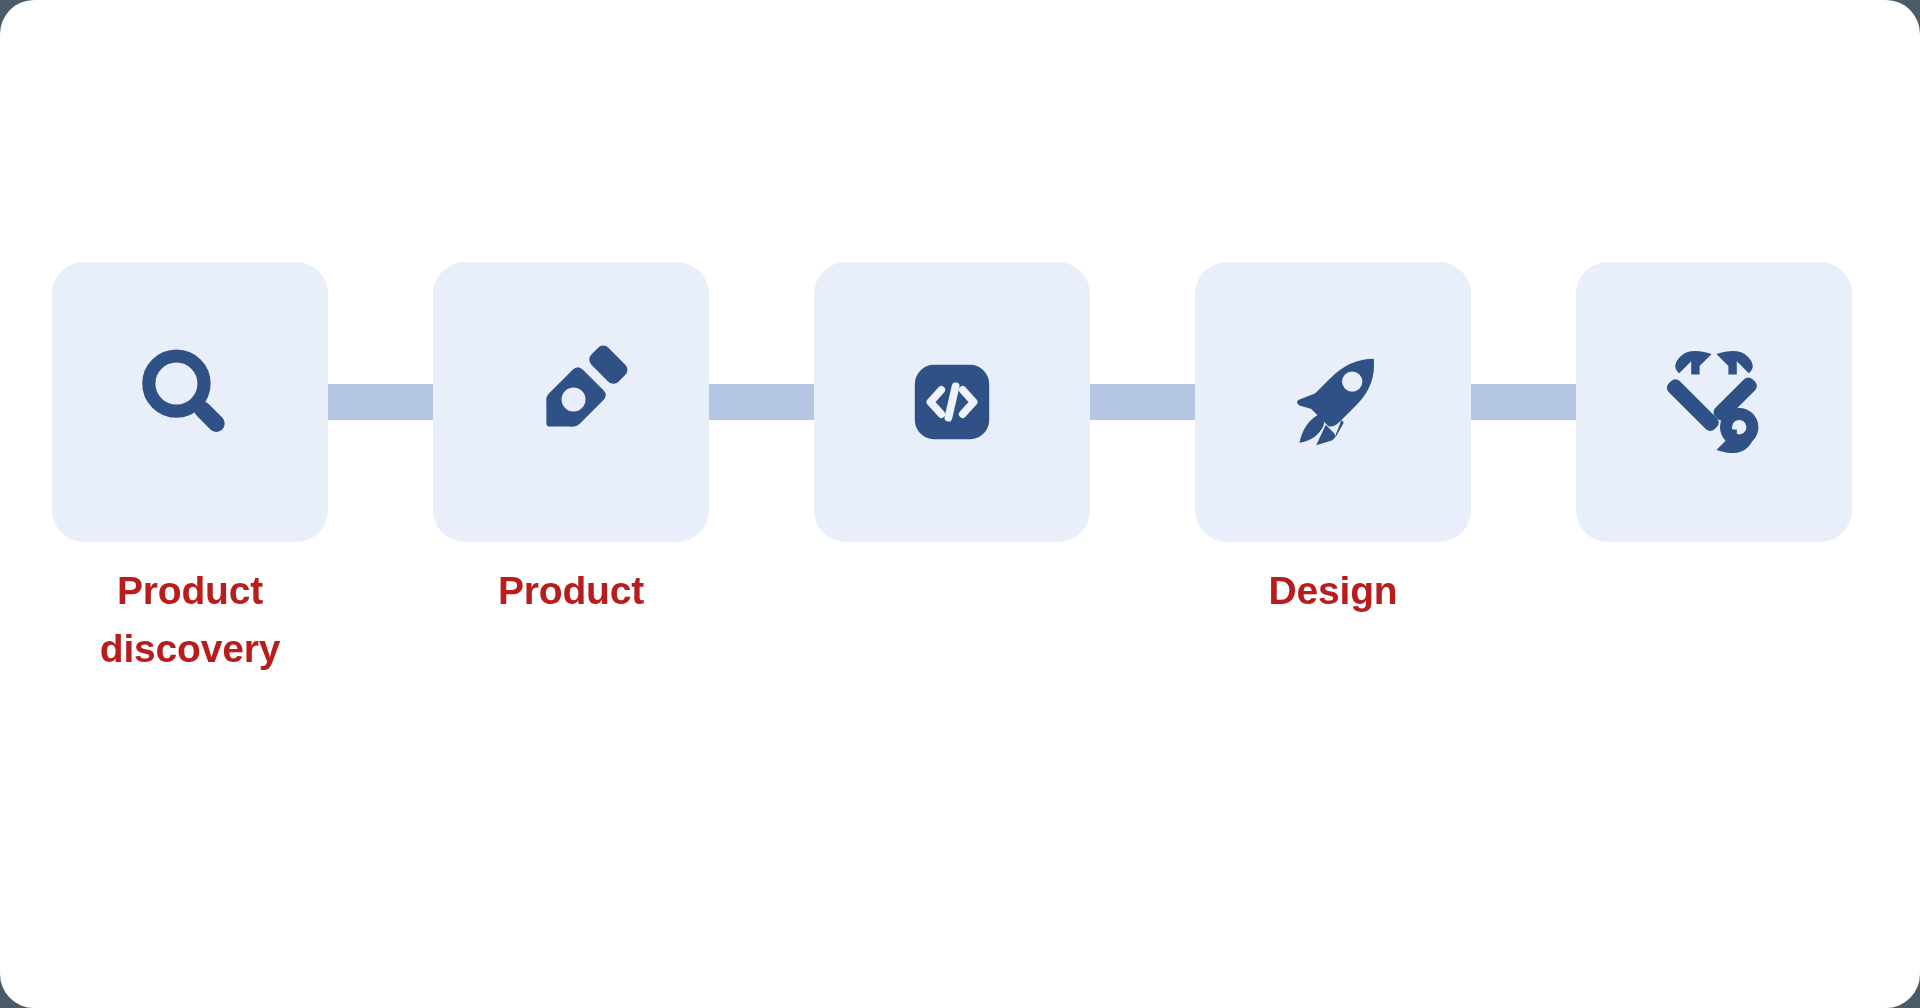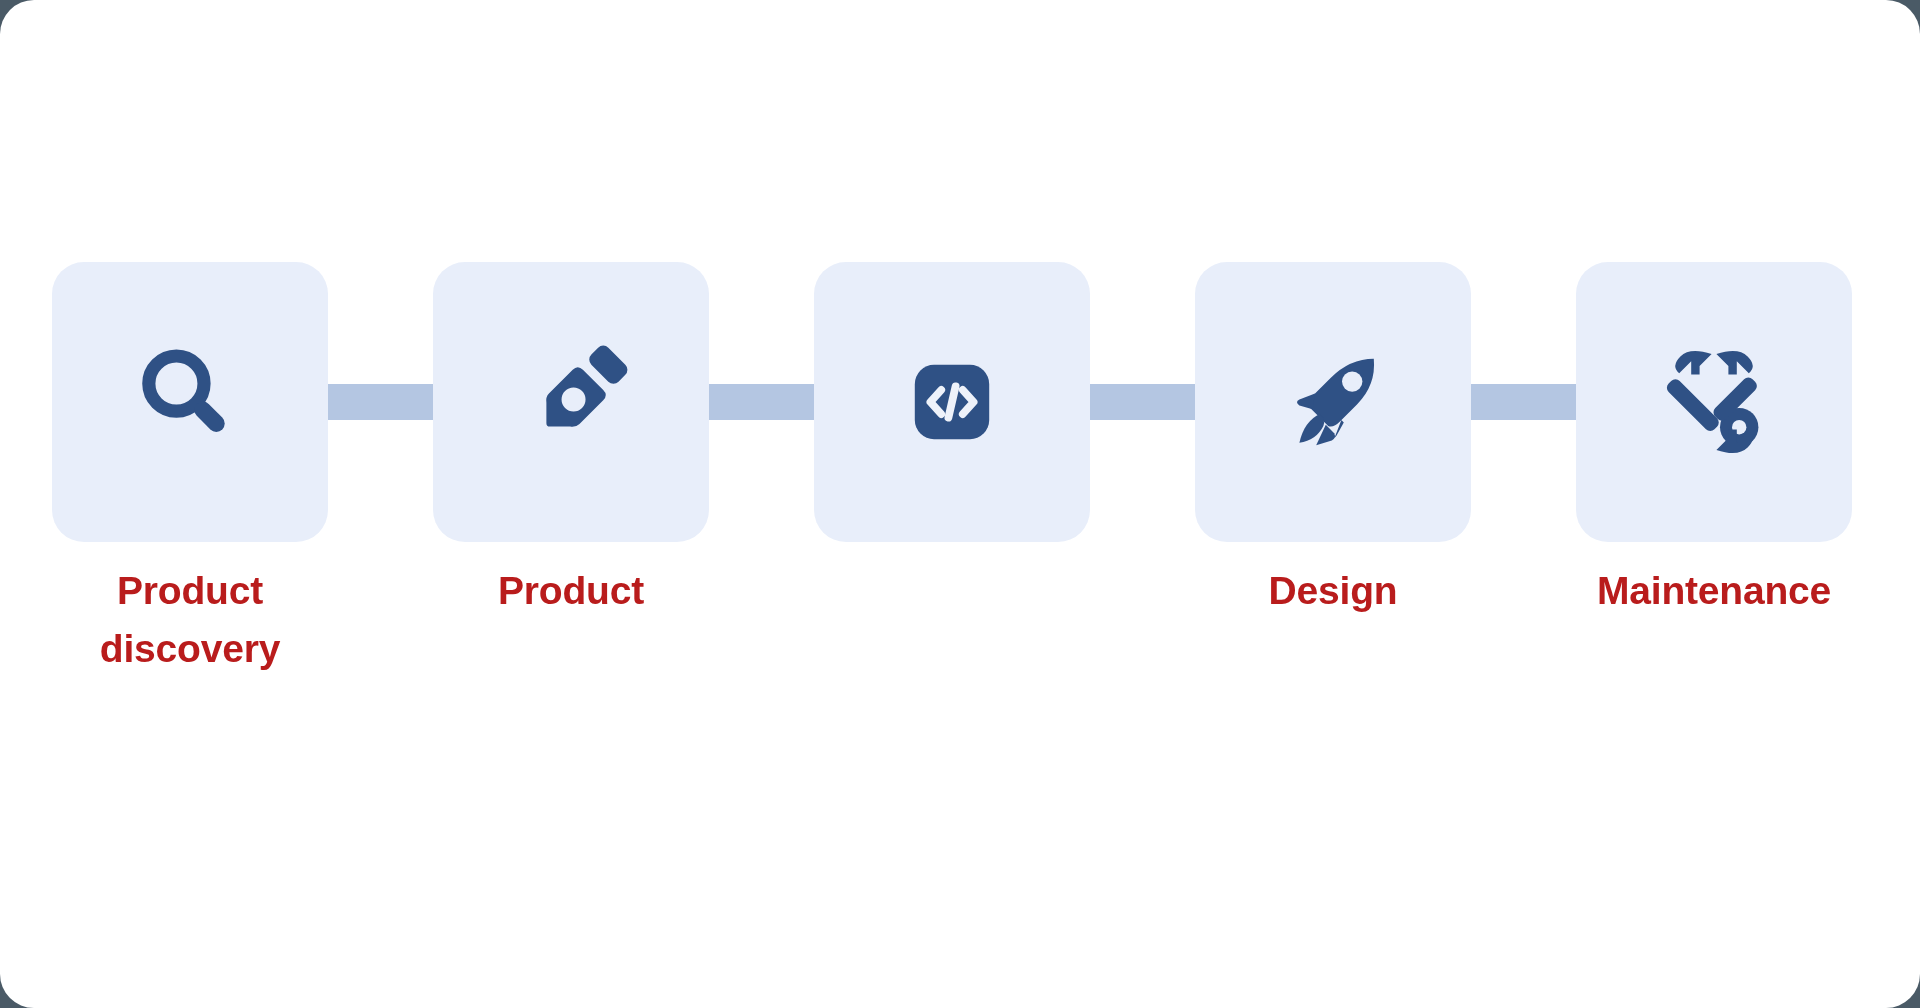--- a/index.html
+++ b/index.html
@@ -160,17 +160,16 @@
             </g>
 
             <g transform="scale(-1,1) translate(-100,0)">
               <path d="M21 26 L31 16 L31 27 L38 27 L38 20 L48 10 Q30 4 22 12 Q14 20 21 26 Z" fill="#2f5185"></path>
               <rect x="26" y="26" width="13" height="44" rx="5" fill="#2f5185" transform="rotate(-45 32 48)"></rect>
               <path d="M79 74 L69 84 L69 73 L62 73 L62 80 L52 90 Q70 96 78 88 Q86 80 79 74 Z" fill="#2f5185" transform="scale(-1,1) translate(-100,0)"></path>
             </g>
           </svg>
         </span>
       </div>
-      <div class="step-label">Maintenance</div>
     </div>
 
   </div>
 </div>
 
 </body></html>

